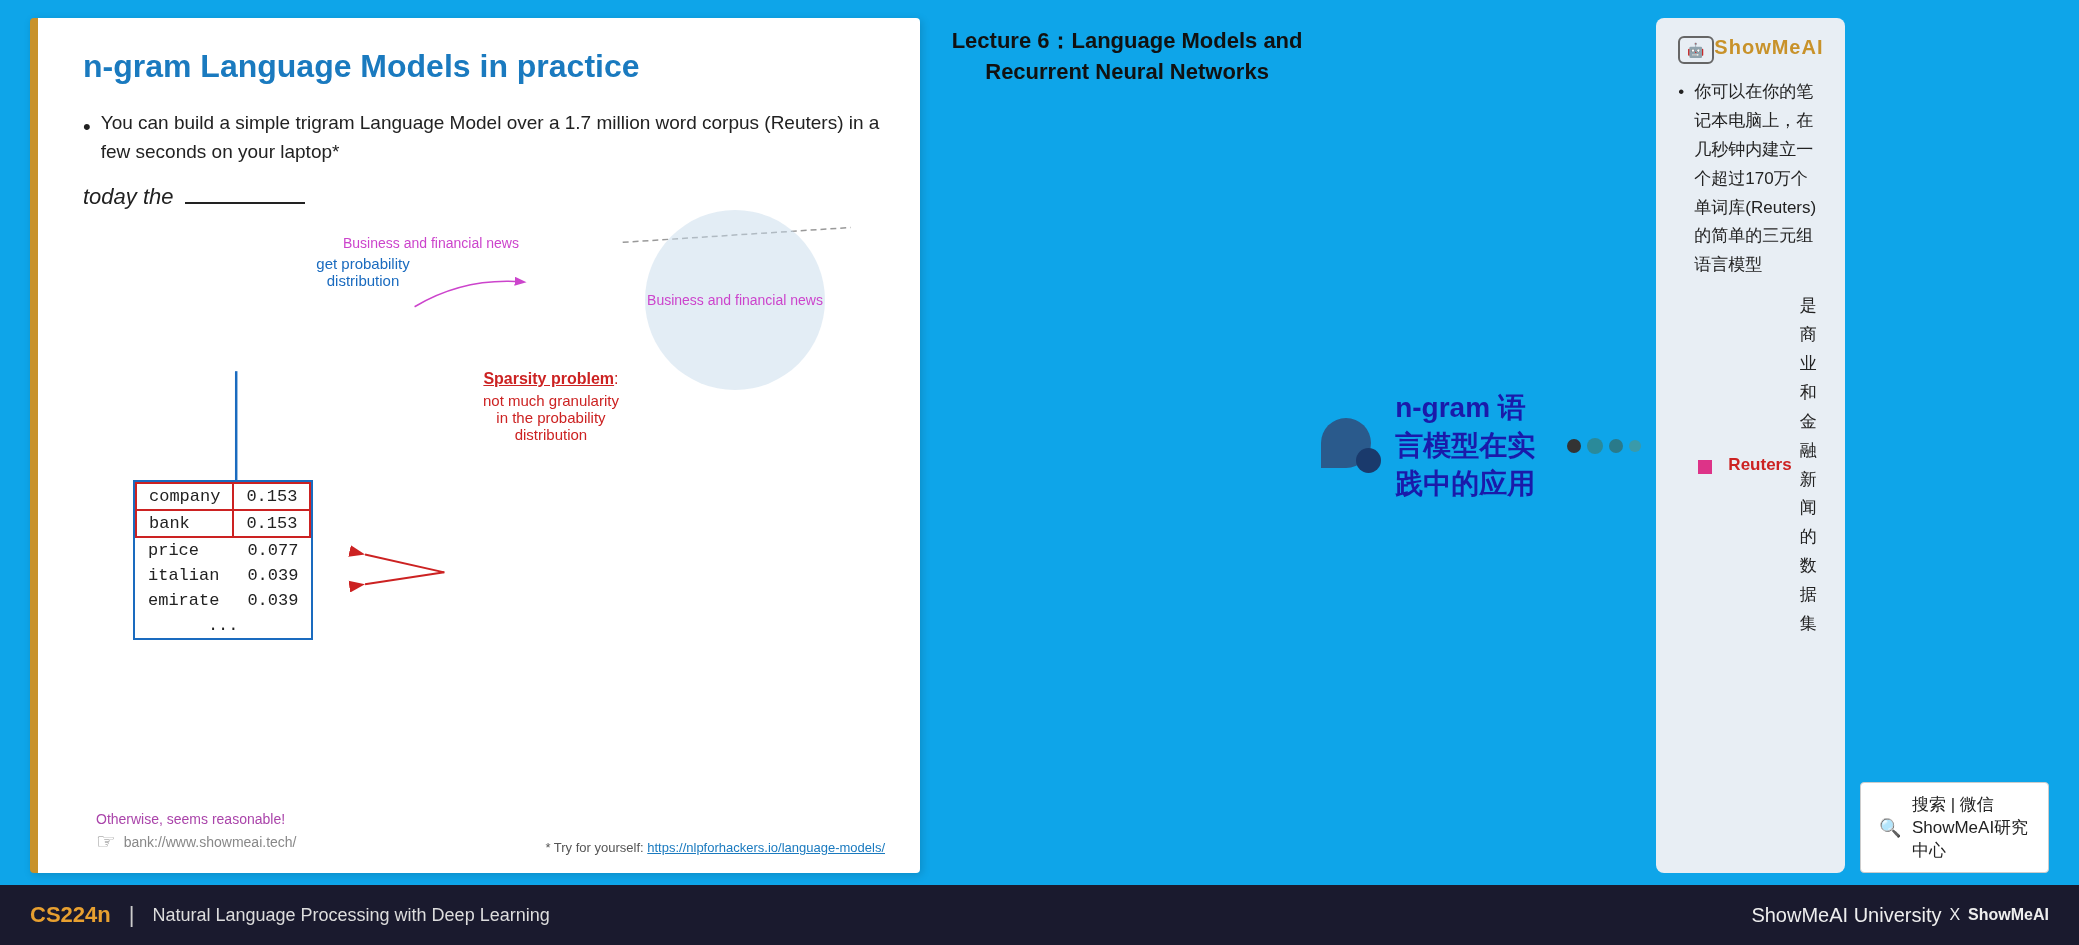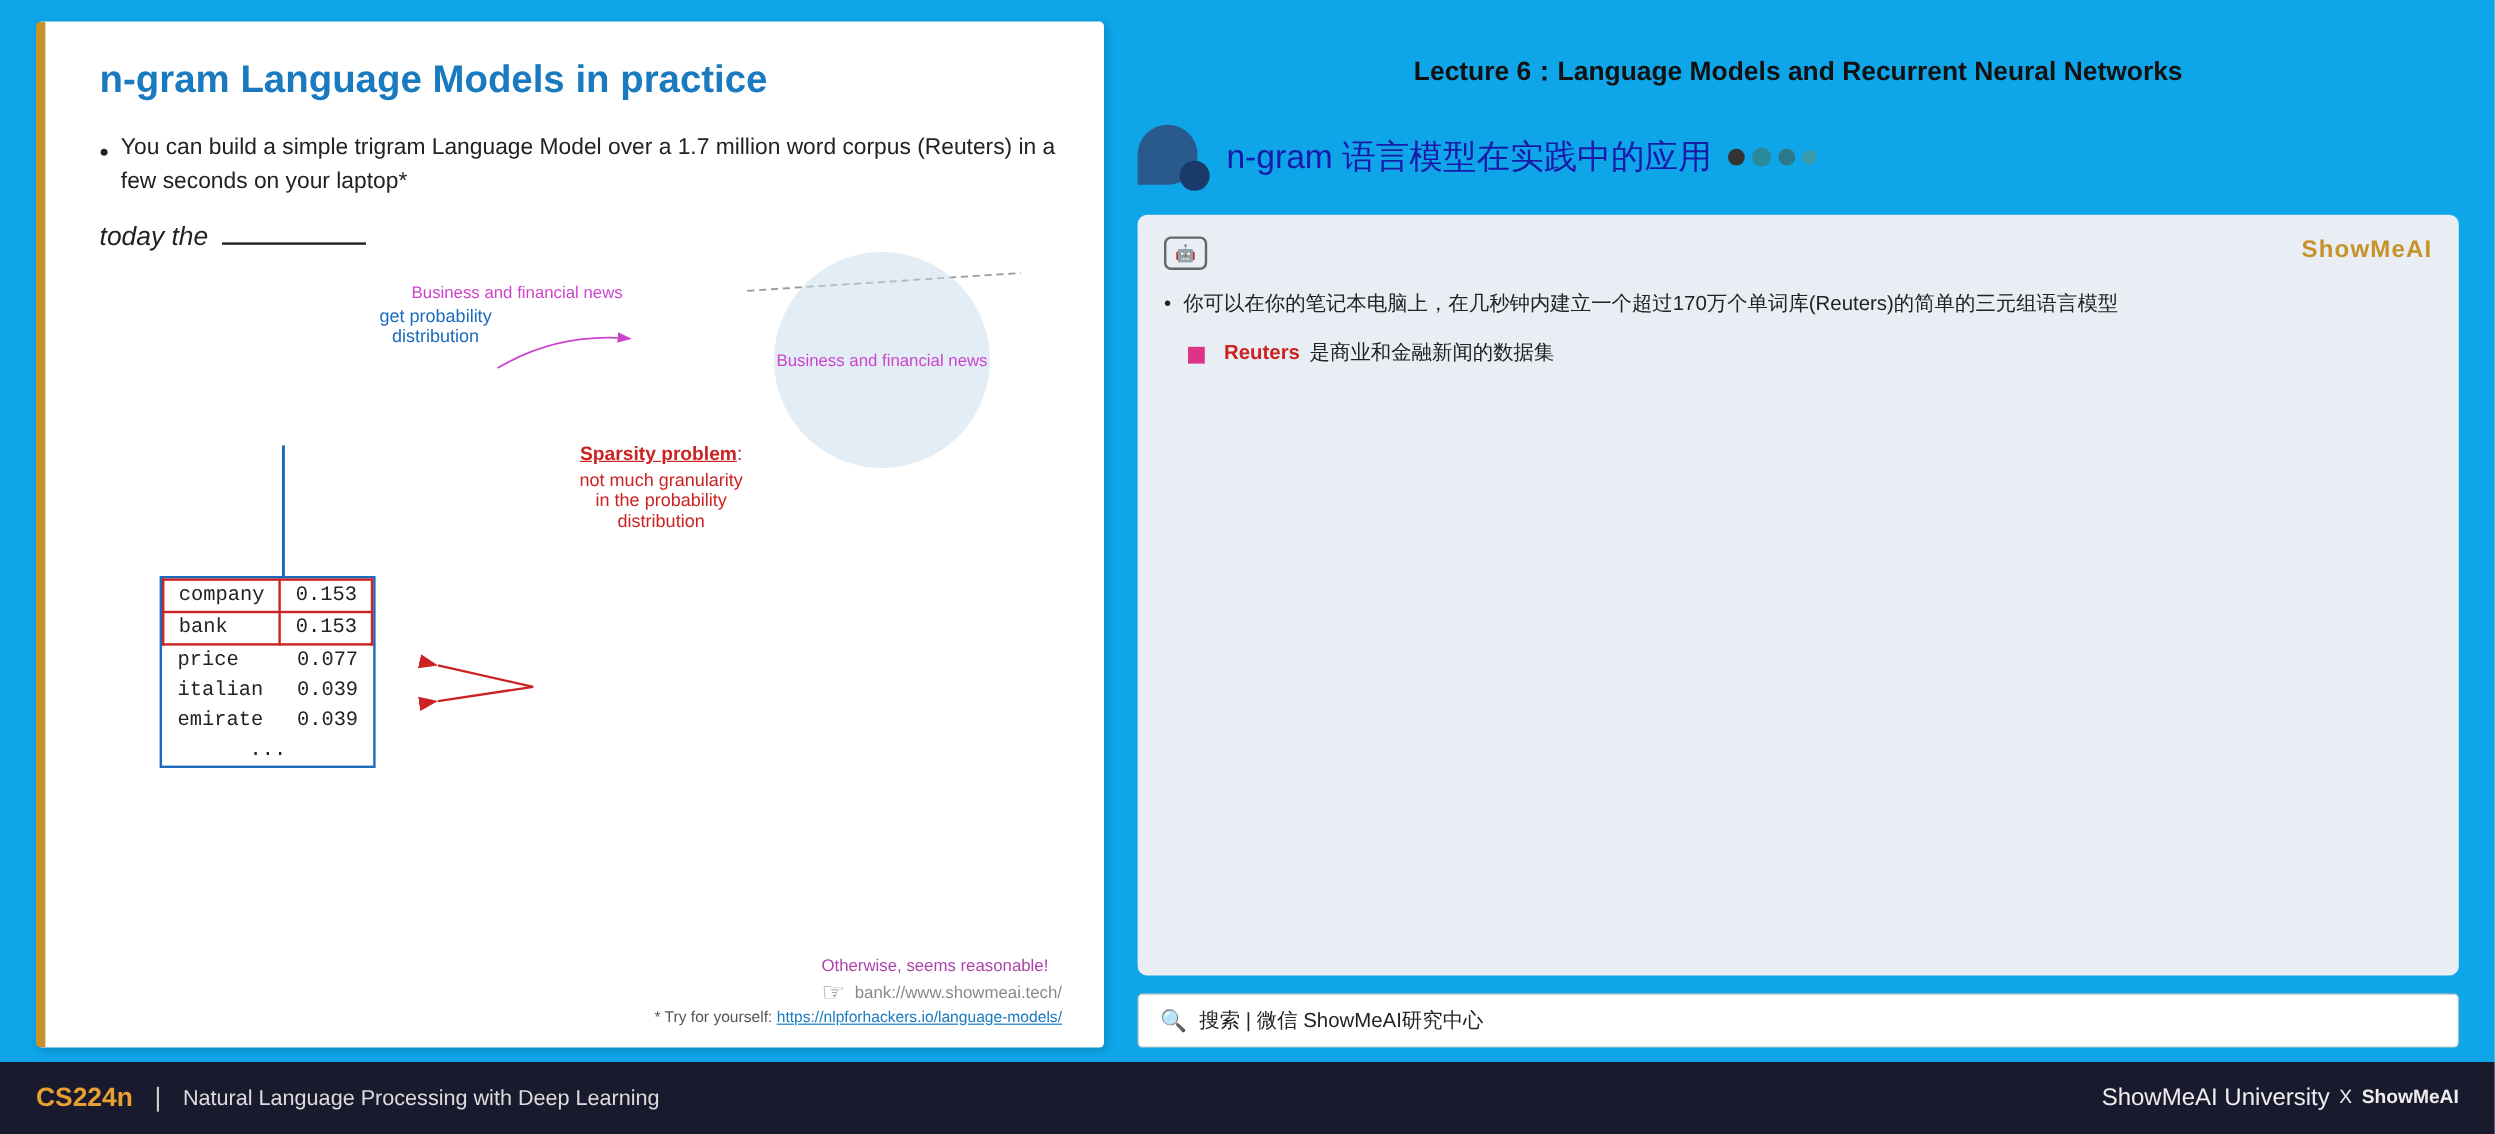--- a/index.html
+++ b/index.html
@@ -136,41 +136,39 @@
     
     .slide-footer {
       position: absolute;
       bottom: 18px;
       left: 0;
       right: 0;
       padding: 0 35px 0 58px;
       display: flex;
       justify-content: space-between;
       align-items: flex-end;
-      flex-direction: column;
     }
 
     .footer-right {
       font-size: 13px;
       color: #555;
       text-align: right;
     }
 
     .footer-link {
       color: #1a7abf;
     }
 
     
     .right-panel {
       flex: 1;
       padding: 18px 30px 12px 10px;
       display: flex;
-      flex-direction: column;
+      flex-direction: row;
       gap: 15px;
-      margin-top: 19px;
     }
 
     .lecture-header {
       font-size: 22px;
       font-weight: bold;
       color: #111;
       line-height: 1.4;
       text-align: center;
       padding: 8px 0;
     }
@@ -178,21 +176,21 @@
     
     .ngram-title-row {
       display: flex;
       align-items: center;
       gap: 14px;
       margin: 5px 0;
     }
 
     .ngram-title-text {
       font-size: 28px;
-      font-weight: normal;
+      font-weight: bold;
       color: #1a1aaa;
     }
 
     .ngram-dots {
       display: flex;
       gap: 6px;
       align-items: center;
     }
 
     .dot-dark { width: 14px; height: 14px; background: #333; border-radius: 50%; }

